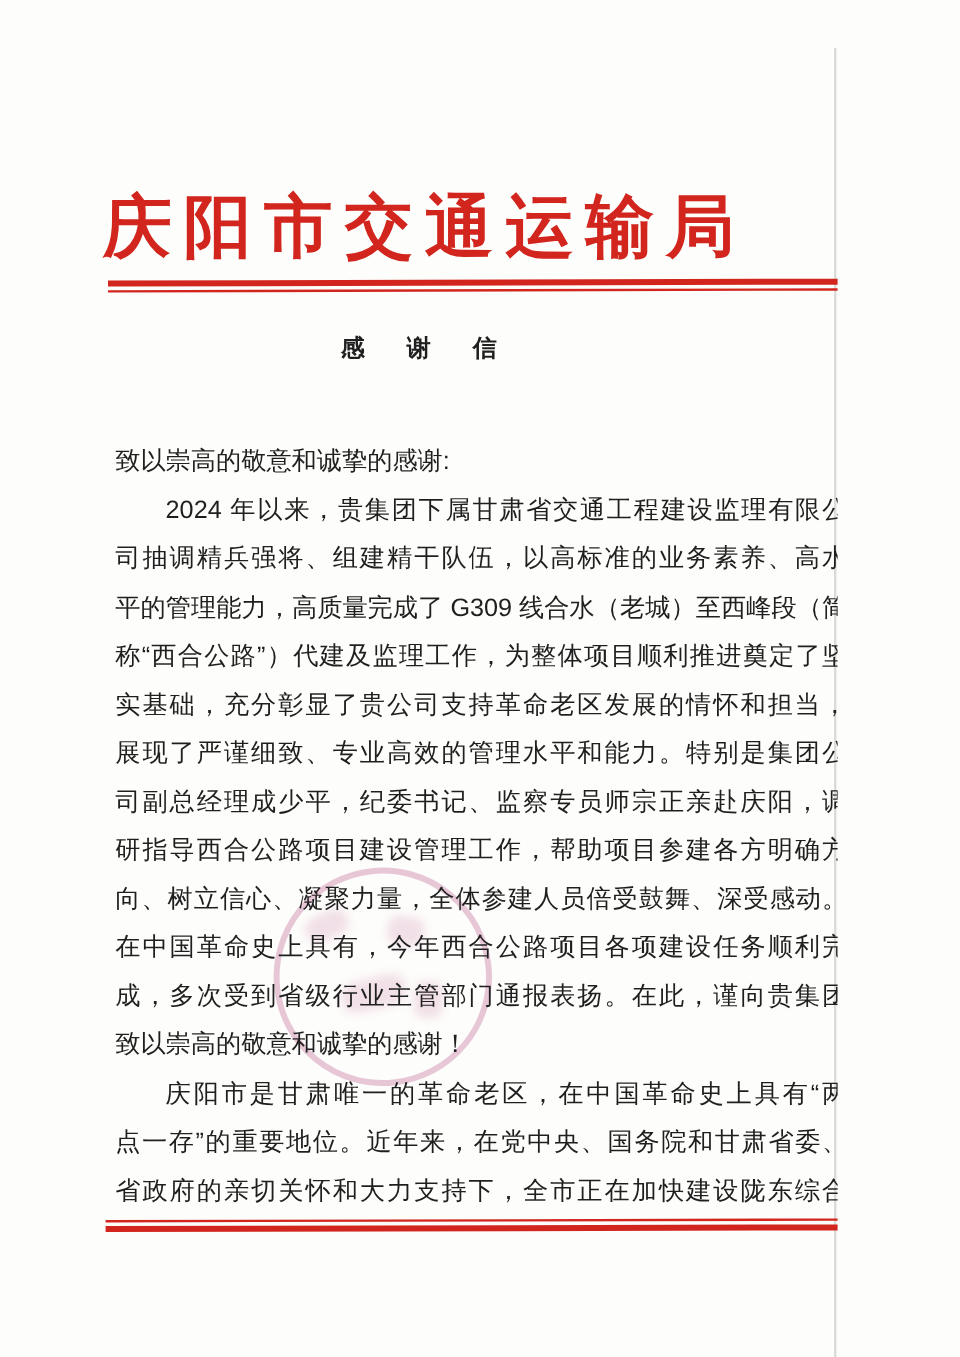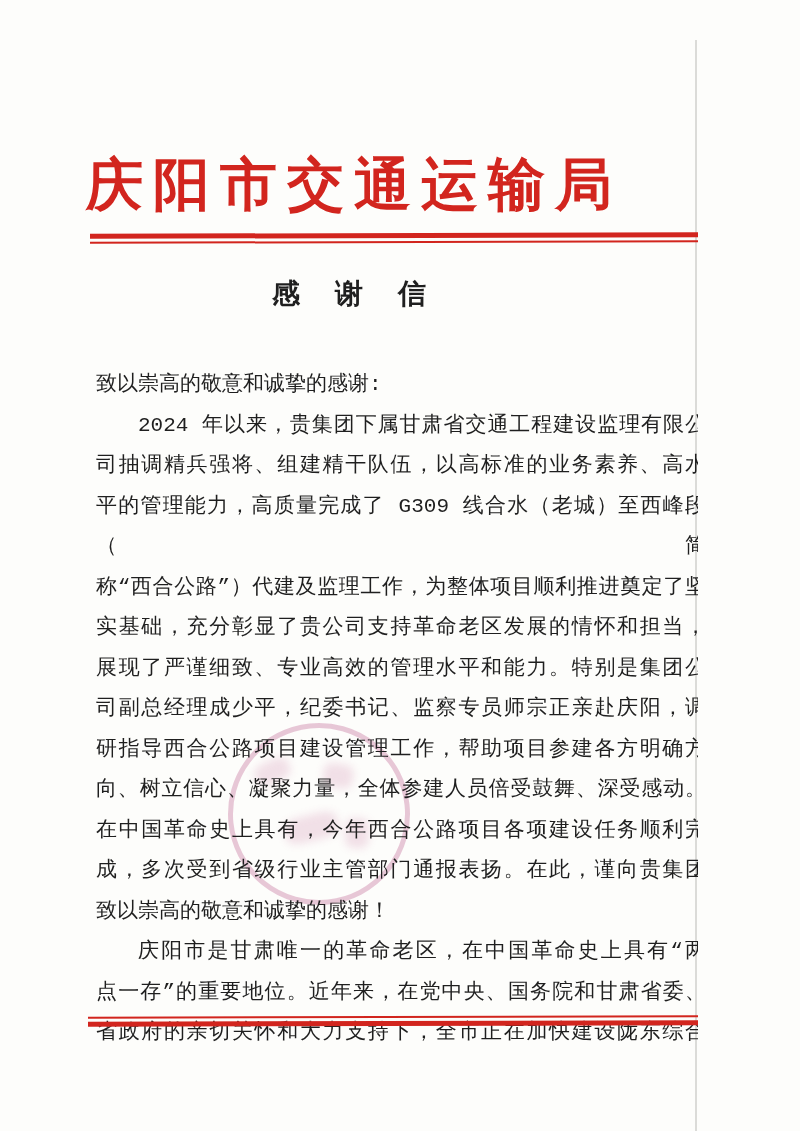--- a/index.html
+++ b/index.html
@@ -10,21 +10,21 @@
   }
   html, body { margin: 0; padding: 0; }
   body { background: var(--bg); }
 
   .page {
     position: relative;
     width: 698px;
     height: 1131px;
     background: var(--bg);
     overflow: hidden;
-    font-family: Liberation Mono, monospace;
+    font-family: Liberation Sans, sans-serif;
   }
 
   
   .scan-edge {
     position: absolute;
     top: 40px;
     right: 1px;
     width: 2px;
     height: 1091px;
     background: #d2d2d0;
@@ -60,21 +60,21 @@
     border-bottom: 5px solid var(--red);
     transform: rotate(-0.12deg);
   }
 
   
   .title {
     position: absolute;
     top: 278px; left: 0; width: 100%;
     margin: 0;
     text-align: center;
-    font-size: 28px;
+    font-size: 20px;
     line-height: 1.3;
     font-weight: bold;
     color: var(--ink);
     letter-spacing: 35px;
     text-indent: 35px;
     white-space: nowrap;
   }
 
   
   .body-block {

